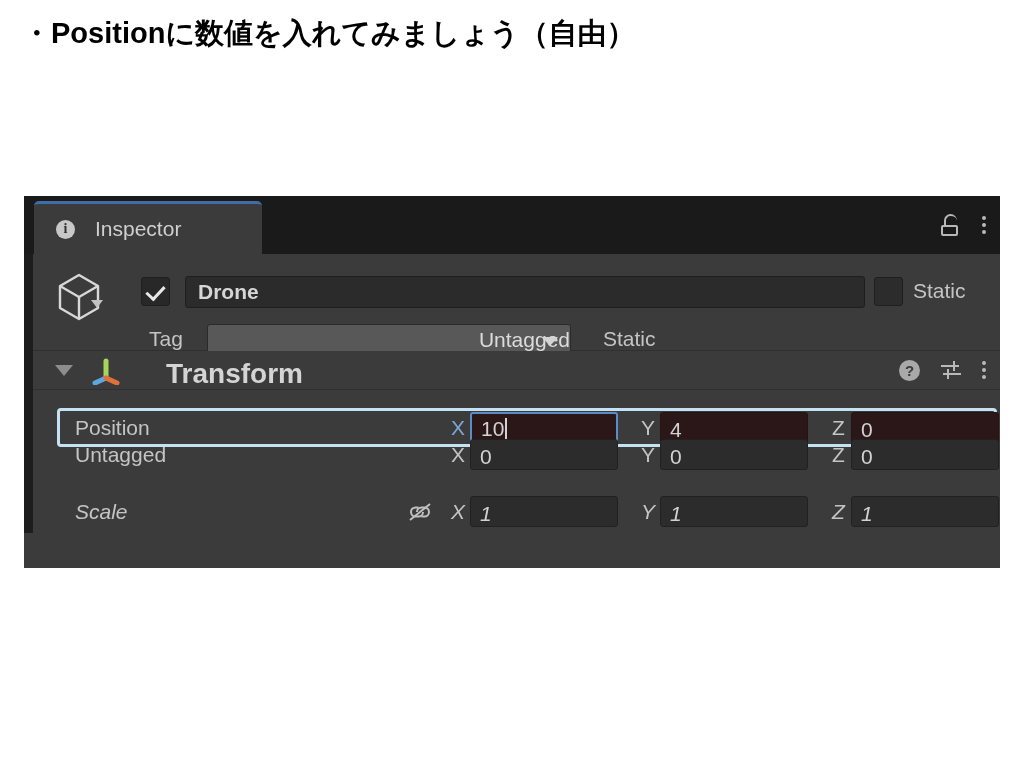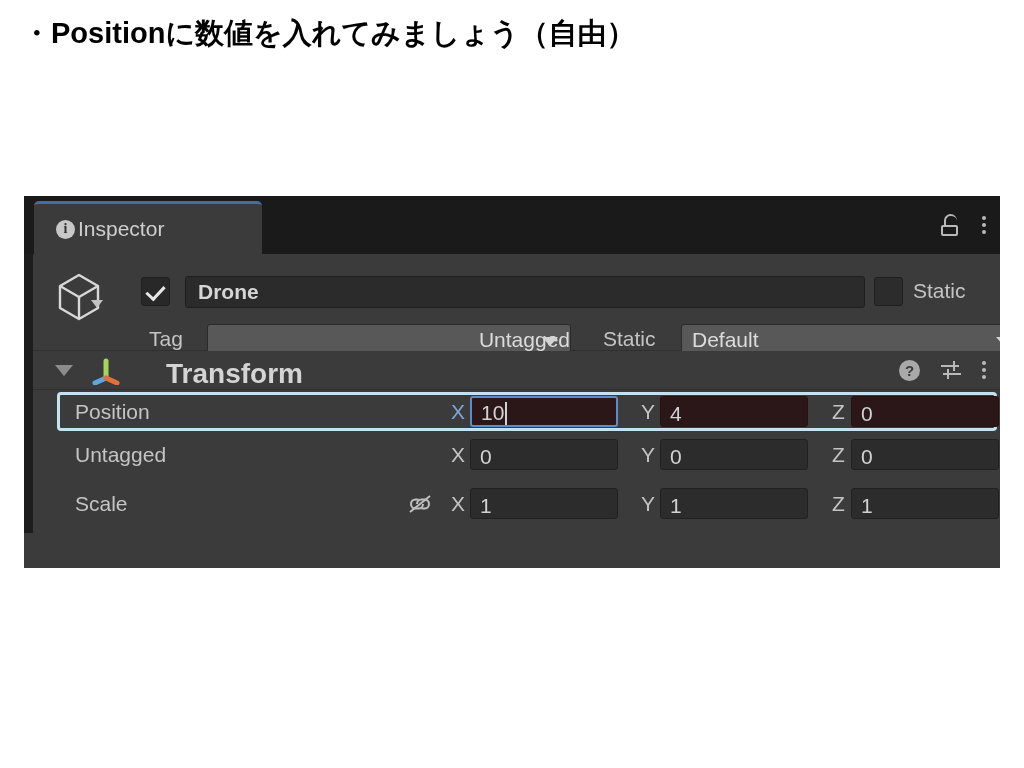--- a/index.html
+++ b/index.html
@@ -68,21 +68,21 @@
     font-size: 14px;
     font-weight: bold;
     font-family: "Liberation Serif", serif;
     display: flex;
     align-items: center;
     justify-content: center;
     line-height: 1;
     flex: 0 0 auto;
   }
   .tab-label {
-    margin-left: 3px;
+    margin-left: 20px;
     color: #cfcfcf;
     font-size: 21px;
     white-space: nowrap;
   }
   .tab-right-icons {
     position: absolute;
     right: 14px;
     top: 0;
     height: 58px;
     display: flex;
@@ -311,23 +311,23 @@
     background: #3b3b3b;
   }
   .prop-row {
     position: absolute;
     left: 0;
     width: 100%;
     height: 43px;
     display: flex;
     align-items: center;
   }
-  .row-pos { top: 0; }
+  .row-pos { top: 16px; }
   .row-rot { top: 43px; }
-  .row-scl { top: 92px; }
+  .row-scl { top: 100px; font-style: italic; }
 
   .highlight-box {
     position: absolute;
     left: 24px; top: 2px;
     width: 940px; height: 39px;
     border: 3px solid #c5e2f2;
     border-radius: 4px;
     box-sizing: border-box;
     pointer-events: none;
   }
@@ -432,24 +432,20 @@
       <div class="static-checkbox"></div>
       <div class="static-label">Static</div>
 
       <div class="tag-label">Tag</div>
       <div class="tag-dropdown">
         <span>Untagged</span>
         <span class="dd-caret"></span>
       </div>
 
       <div class="layer-label">Static</div>
-      <div class="layer-dropdown">
-        <span>Default</span>
-        <span class="dd-caret"></span>
-      </div>
     </div>
 
     <div class="component-header">
       <div class="foldout-caret"></div>
 
       <div class="transform-icon">
         <svg width="30" height="28" viewBox="0 0 30 28">
           <line x1="15" y1="21" x2="15" y2="4" stroke="#a5d65a" stroke-width="5" stroke-linecap="round"></line>
           <line x1="15" y1="21" x2="4" y2="26" stroke="#5ca7e0" stroke-width="5" stroke-linecap="round"></line>
           <line x1="15" y1="21" x2="26" y2="26" stroke="#e2703a" stroke-width="5" stroke-linecap="round"></line>

